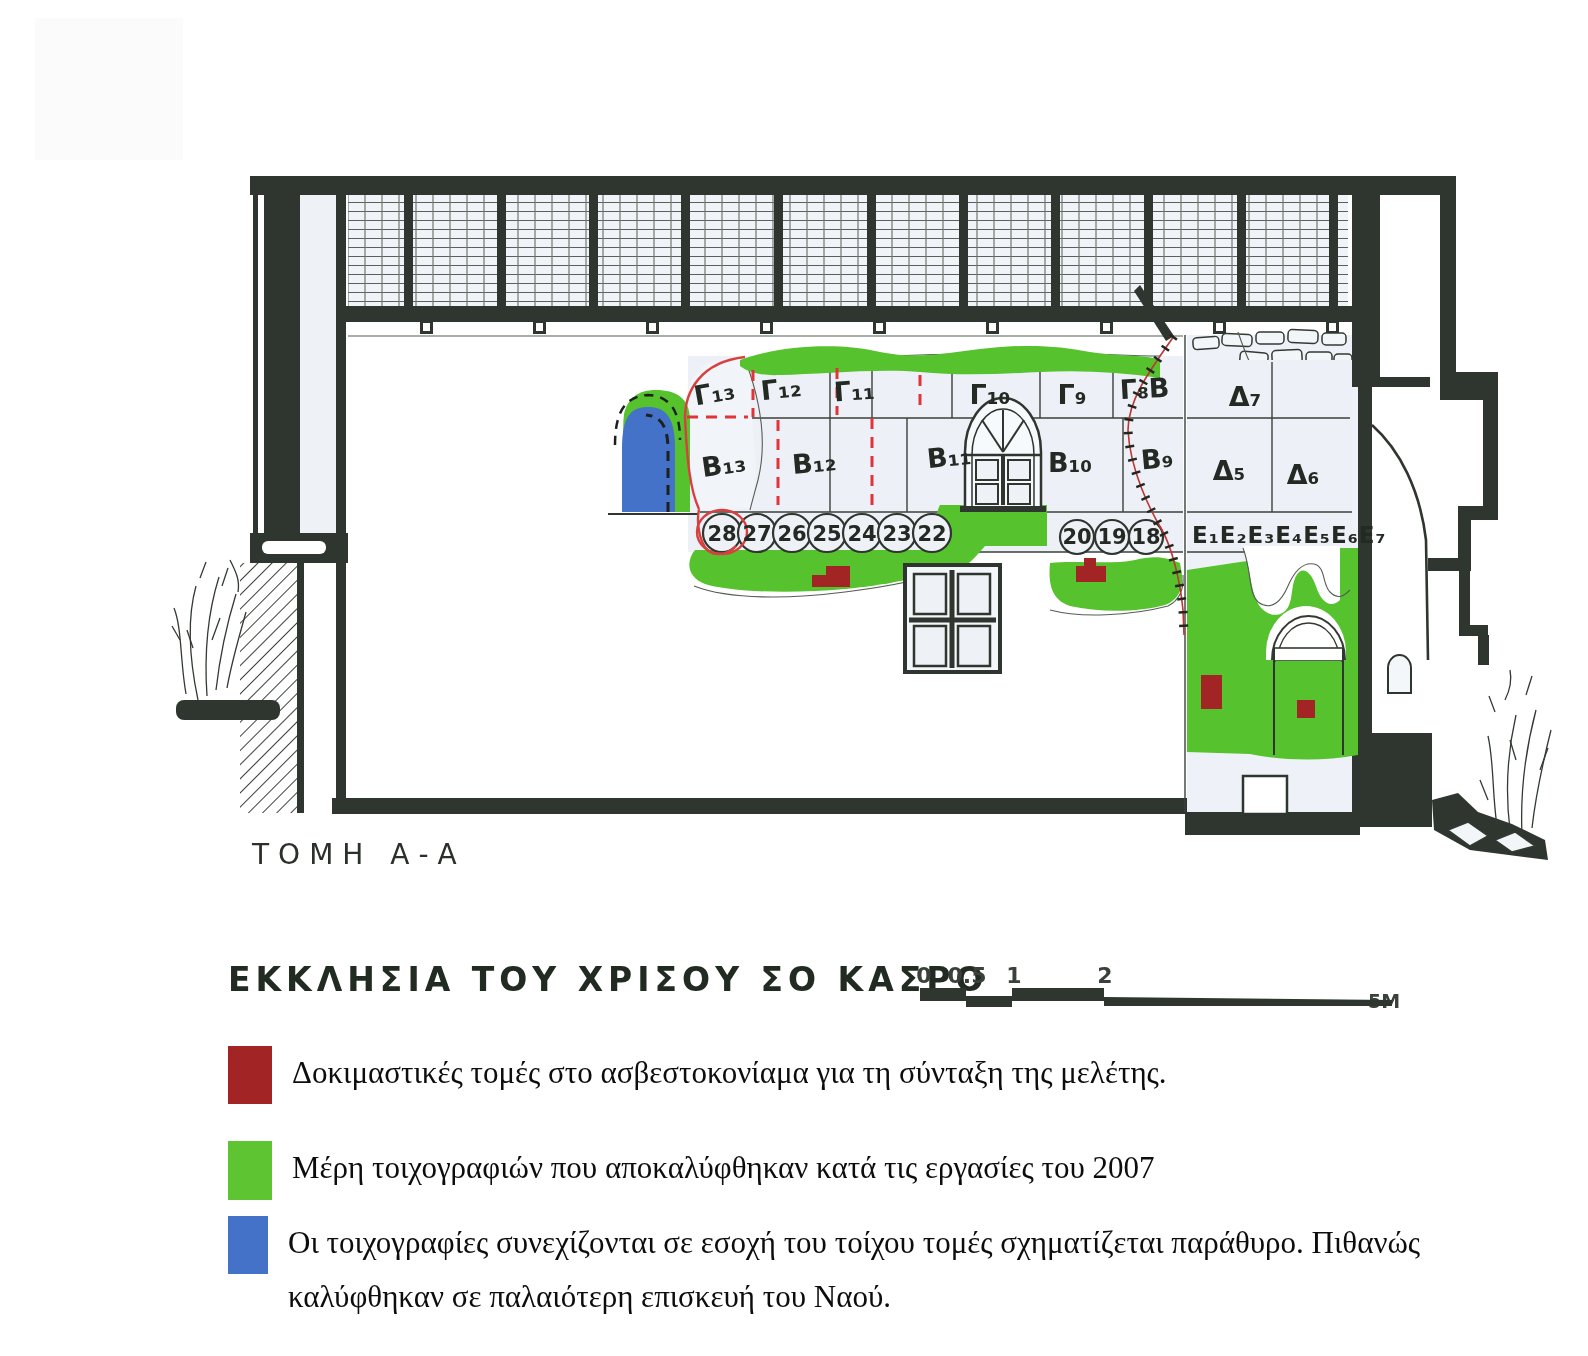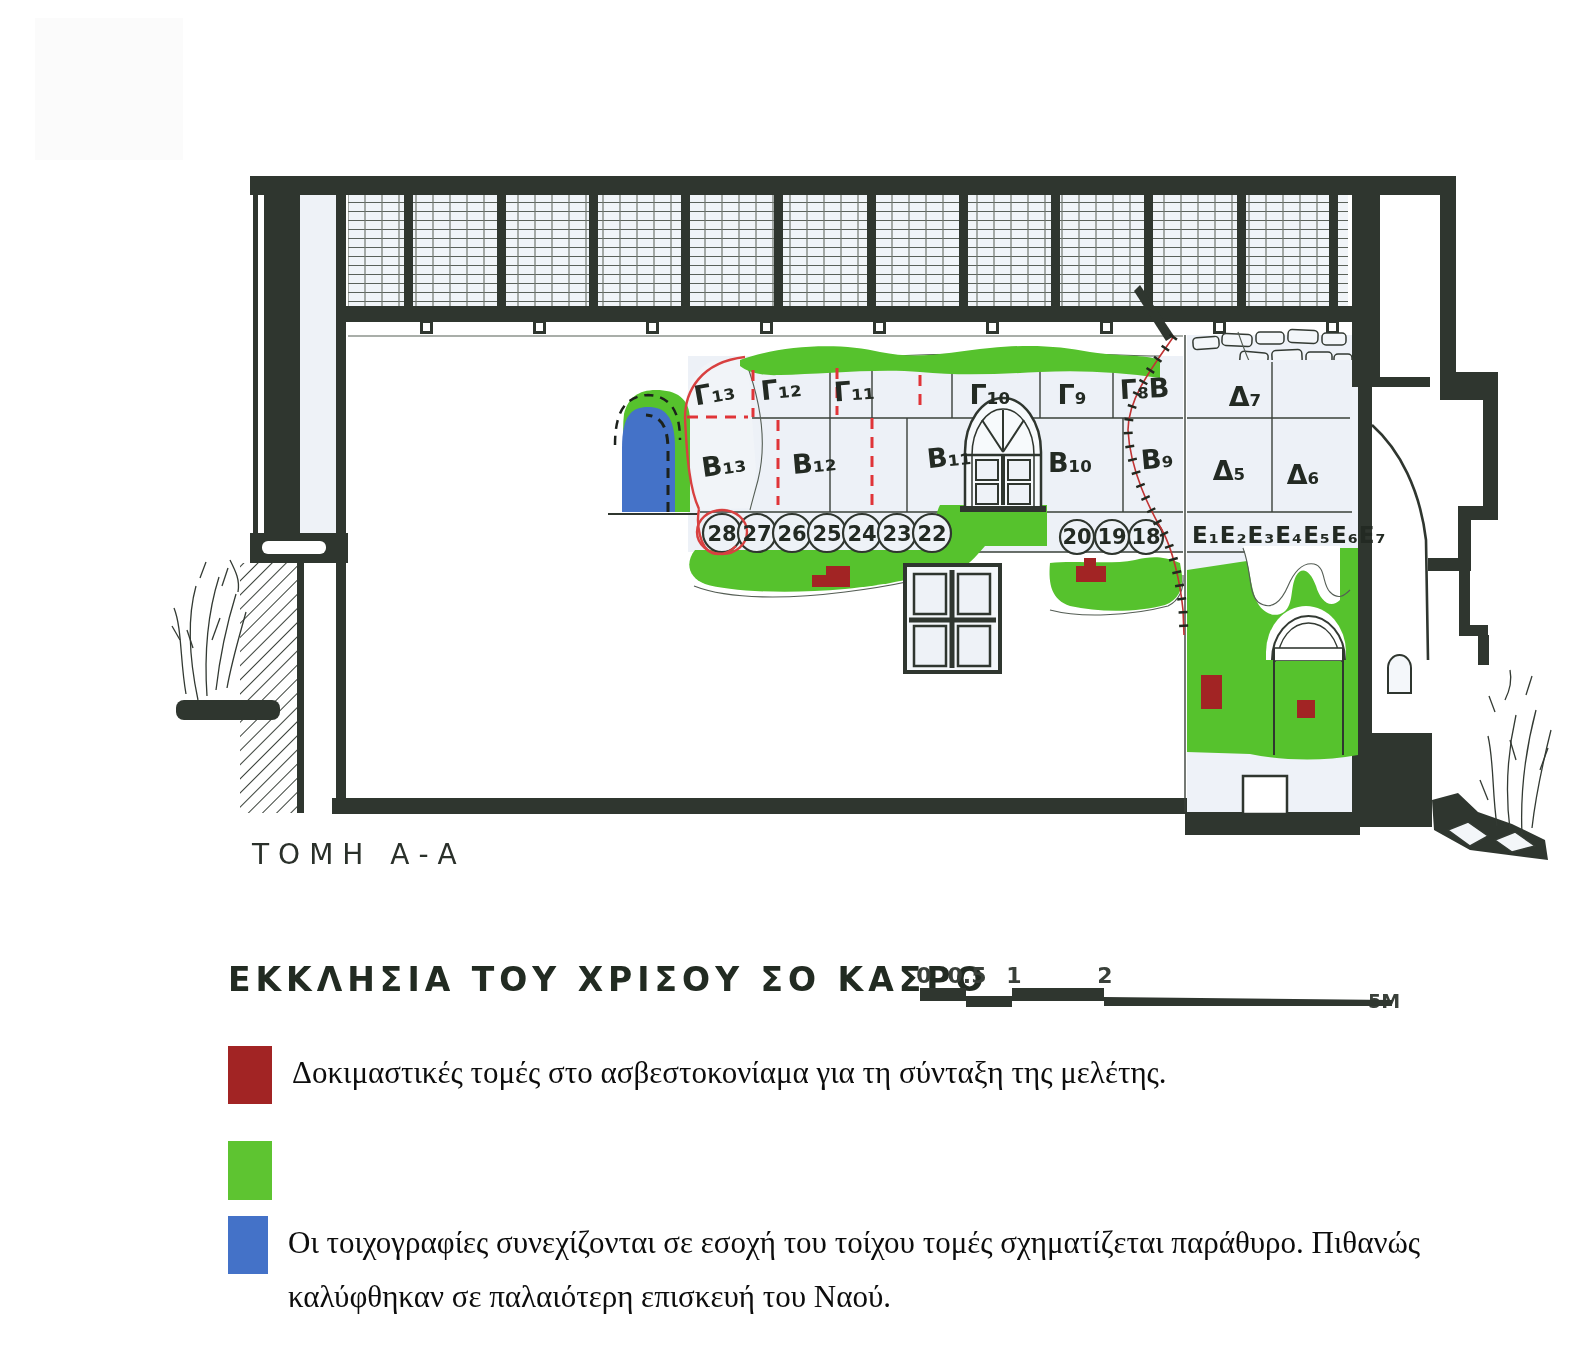--- a/index.html
+++ b/index.html
@@ -328,19 +328,20 @@
       <polygon class="ink" points="1104,997 1392,1000 1392,1006 1104,1006"></polygon>
     </g>
   </svg>
 
   <div class="legend-row" style="top:1046px">
     <div class="swatch sw-red"></div>
     <div class="legend-text">Δοκιμαστικές τομές στο ασβεστοκονίαμα για τη σύνταξη της μελέτης.</div>
   </div>
   <div class="legend-row" style="top:1141px">
     <div class="swatch sw-green"></div>
+    <div class="legend-text">Μέρη τοιχογραφιών που αποκαλύφθηκαν κατά τις εργασίες του 2007</div>
   </div>
   <div class="legend-row" style="top:1216px">
     <div class="swatch sw-blue"></div>
     <div class="legend-text">Οι τοιχογραφίες συνεχίζονται σε εσοχή του τοίχου τομές σχηματίζεται παράθυρο. Πιθανώς καλύφθηκαν σε παλαιότερη επισκευή του Ναού.</div>
   </div>
 
 </div>
 
 </body></html>

